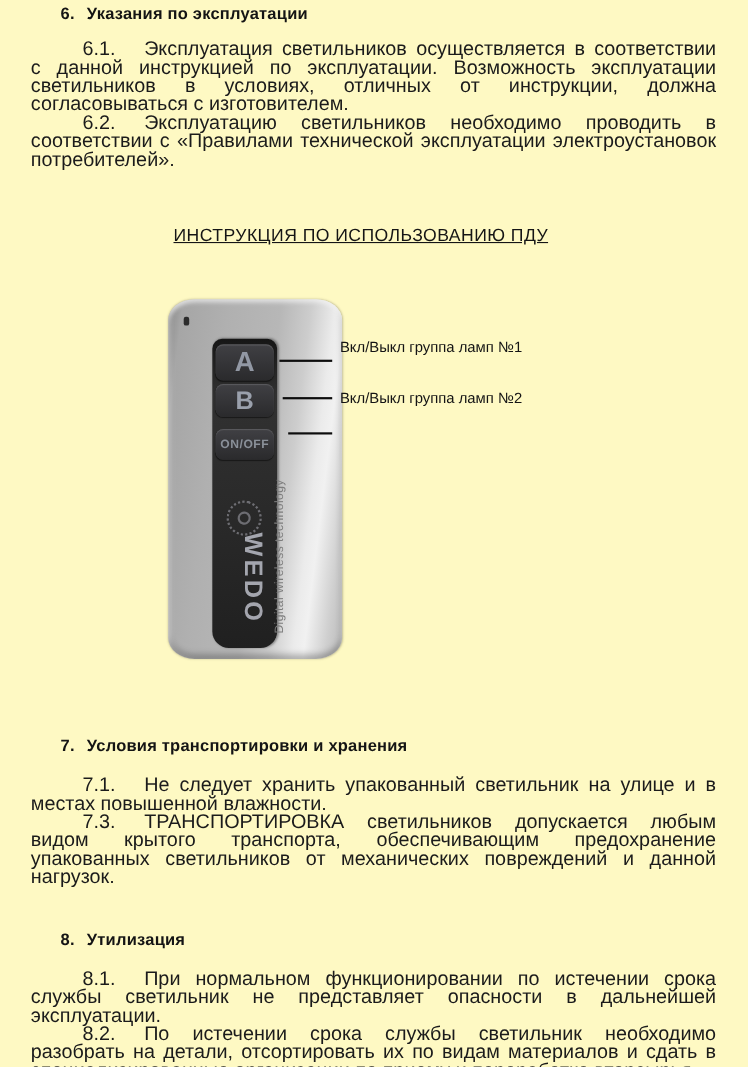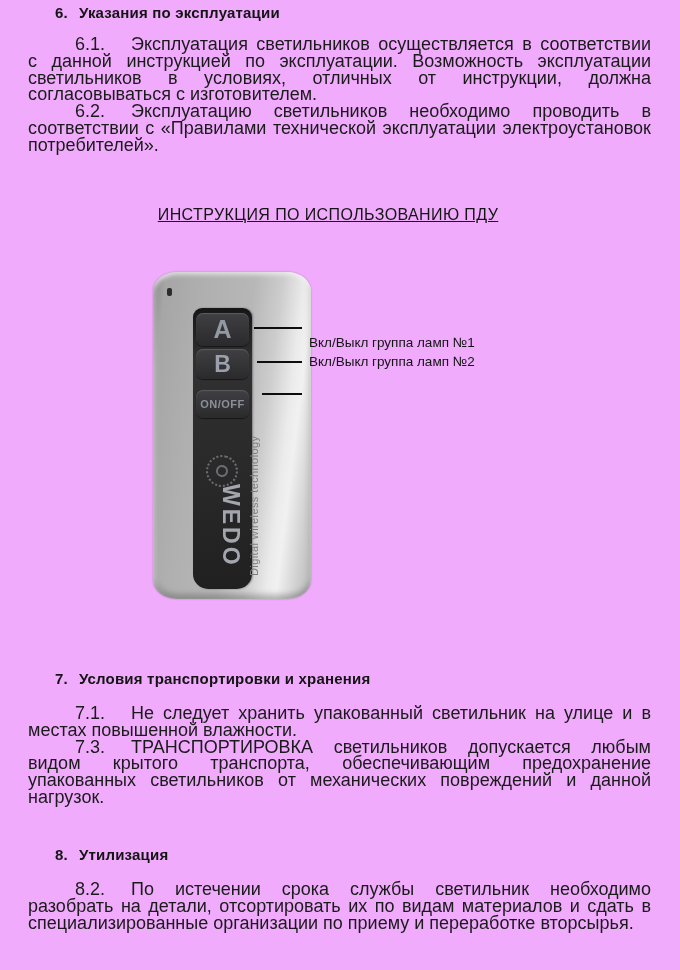--- a/index.html
+++ b/index.html
@@ -1,17 +1,17 @@
 <!DOCTYPE html>
 <html lang="ru"><head>
 <meta charset="utf-8">
 <style>
   html,body{margin:0;padding:0;background:#ffffff;}
   .page{
-    position:relative;width:680px;height:970px;background:#f0abfc;
+    position:relative;width:680px;height:970px;background:#fef9c3;
     font-family:"Liberation Sans",sans-serif;color:#1b1b1b;overflow:hidden;
   }
   
   .sec{position:absolute;left:28px;width:623px;}
   #sec6{top:4px;}
   #sec7{top:670px;}
   #sec8{top:846px;}
   .sec-heading{
     font-size:15px;font-weight:bold;margin:0 0 15px 27px;letter-spacing:.2px;color:#141414;
   }
@@ -73,21 +73,21 @@
     font-size:11px;color:#7d7d7d;letter-spacing:.4px;white-space:nowrap;
   }
   
   .callout{position:absolute;height:2px;background:#0d0d0d;}
   .l1{left:254px;top:327px;width:48px;}
   .l2{left:257px;top:361px;width:45px;}
   .l3{left:262px;top:393px;width:40px;}
   .callout-label{
     position:absolute;left:309px;font-size:13.5px;color:#141414;white-space:nowrap;
   }
-  .lb1{top:335px;}
+  .lb1{top:308px;}
   .lb2{top:354px;}
   .lb3{top:386px;}
 </style>
 </head>
 <body>
 
 <div class="page">
 
   <section class="sec" id="sec6">
     <h2 class="sec-heading"><span class="sec-num">6.</span><span>Указания по эксплуатации</span></h2>
@@ -122,16 +122,17 @@
   <div class="callout-label lb2">Вкл/Выкл группа ламп №2</div>
 
   <section class="sec" id="sec7">
     <h2 class="sec-heading"><span class="sec-num">7.</span><span>Условия транспортировки и хранения</span></h2>
     <p class="para"><span class="pnum">7.1.</span><span>Не следует хранить упакованный светильник на улице и в местах повышенной влажности.</span></p>
     <p class="para"><span class="pnum">7.3.</span><span>ТРАНСПОРТИРОВКА светильников допускается любым видом крытого транспорта, обеспечивающим предохранение упакованных светильников от механических повреждений и данной нагрузок.</span></p>
   </section>
 
   <section class="sec" id="sec8">
     <h2 class="sec-heading"><span class="sec-num">8.</span><span>Утилизация</span></h2>
+    <p class="para"><span class="pnum">8.1.</span><span>При нормальном функционировании по истечении срока службы светильник не представляет опасности в дальнейшей эксплуатации.</span></p>
     <p class="para"><span class="pnum">8.2.</span><span>По истечении срока службы светильник необходимо разобрать на детали, отсортировать их по видам материалов и сдать в специализированные организации по приему и переработке вторсырья.</span></p>
   </section>
 
 </div>
 
 </body></html>

